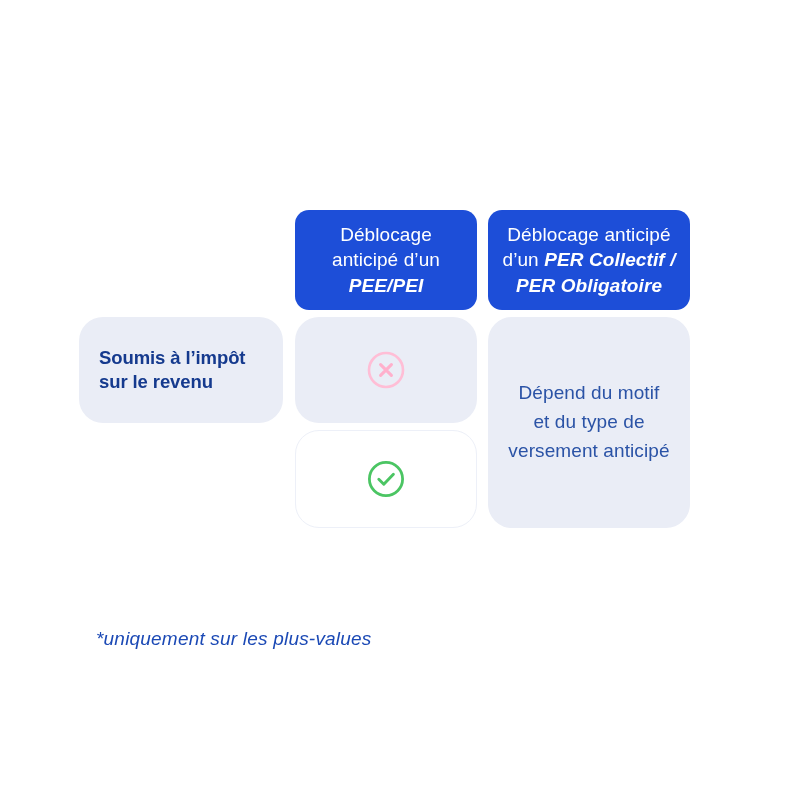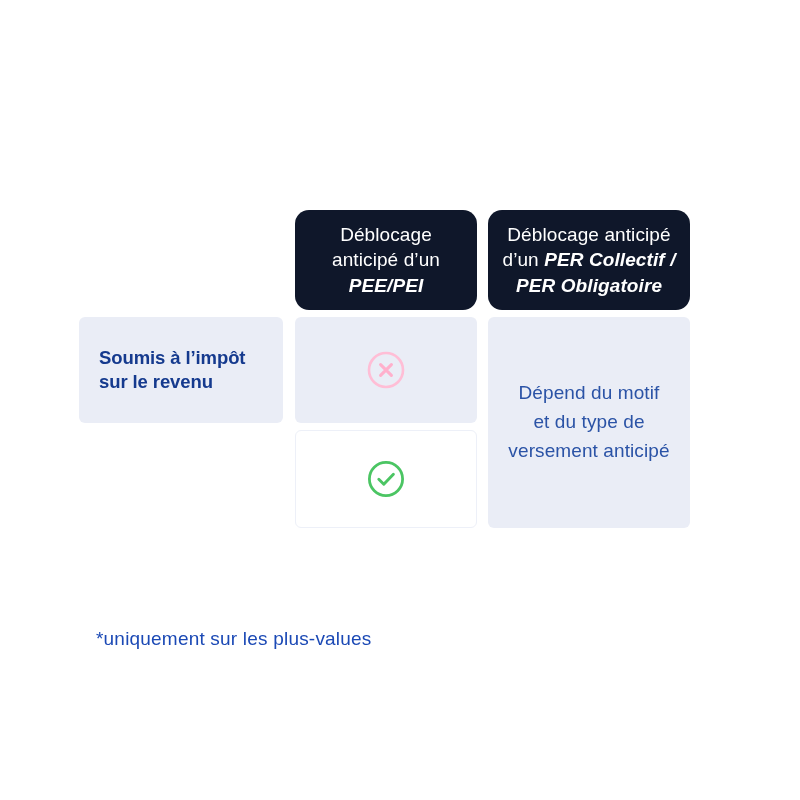--- a/index.html
+++ b/index.html
@@ -28,21 +28,21 @@
     position: absolute;
     left: 79px;
     top: 210px;
     width: 644px;
     height: 318px;
   }
 
   .cell {
     position: absolute;
     box-sizing: border-box;
-    border-radius: 6px;
+    border-radius: 24px;
     display: flex;
     align-items: center;
     justify-content: center;
   }
 
   
   
   
   
 
@@ -54,21 +54,21 @@
   
   
   
   .rowh  { top: 0px;   height: 100px; }
   .row1  { top: 107px; height: 106px; }
   .row2  { top: 220px; height: 98px;  }
   .rowspan { top: 107px; height: 211px; }
 
   
   .head-card {
-    background: #0f172a;
+    background: #1d4ed8;
     border-radius: 14px;
     color: #ffffff;
     padding: 6px 14px;
     text-align: center;
     line-height: 1.33;
     font-size: 19px;
     font-weight: 400;
     letter-spacing: 0.1px;
   }
   .head-card b {
@@ -111,20 +111,21 @@
     height: 40px;
     display: block;
   }
 
   
   .footnote {
     position: absolute;
     left: 96px;
     top: 628px;
     font-size: 19px;
+    font-style: italic;
     color: #1B49B5;
     letter-spacing: 0.2px;
     white-space: nowrap;
   }
 </style>
 </head>
 <body>
 
 <div id="comparison-figure">
 

